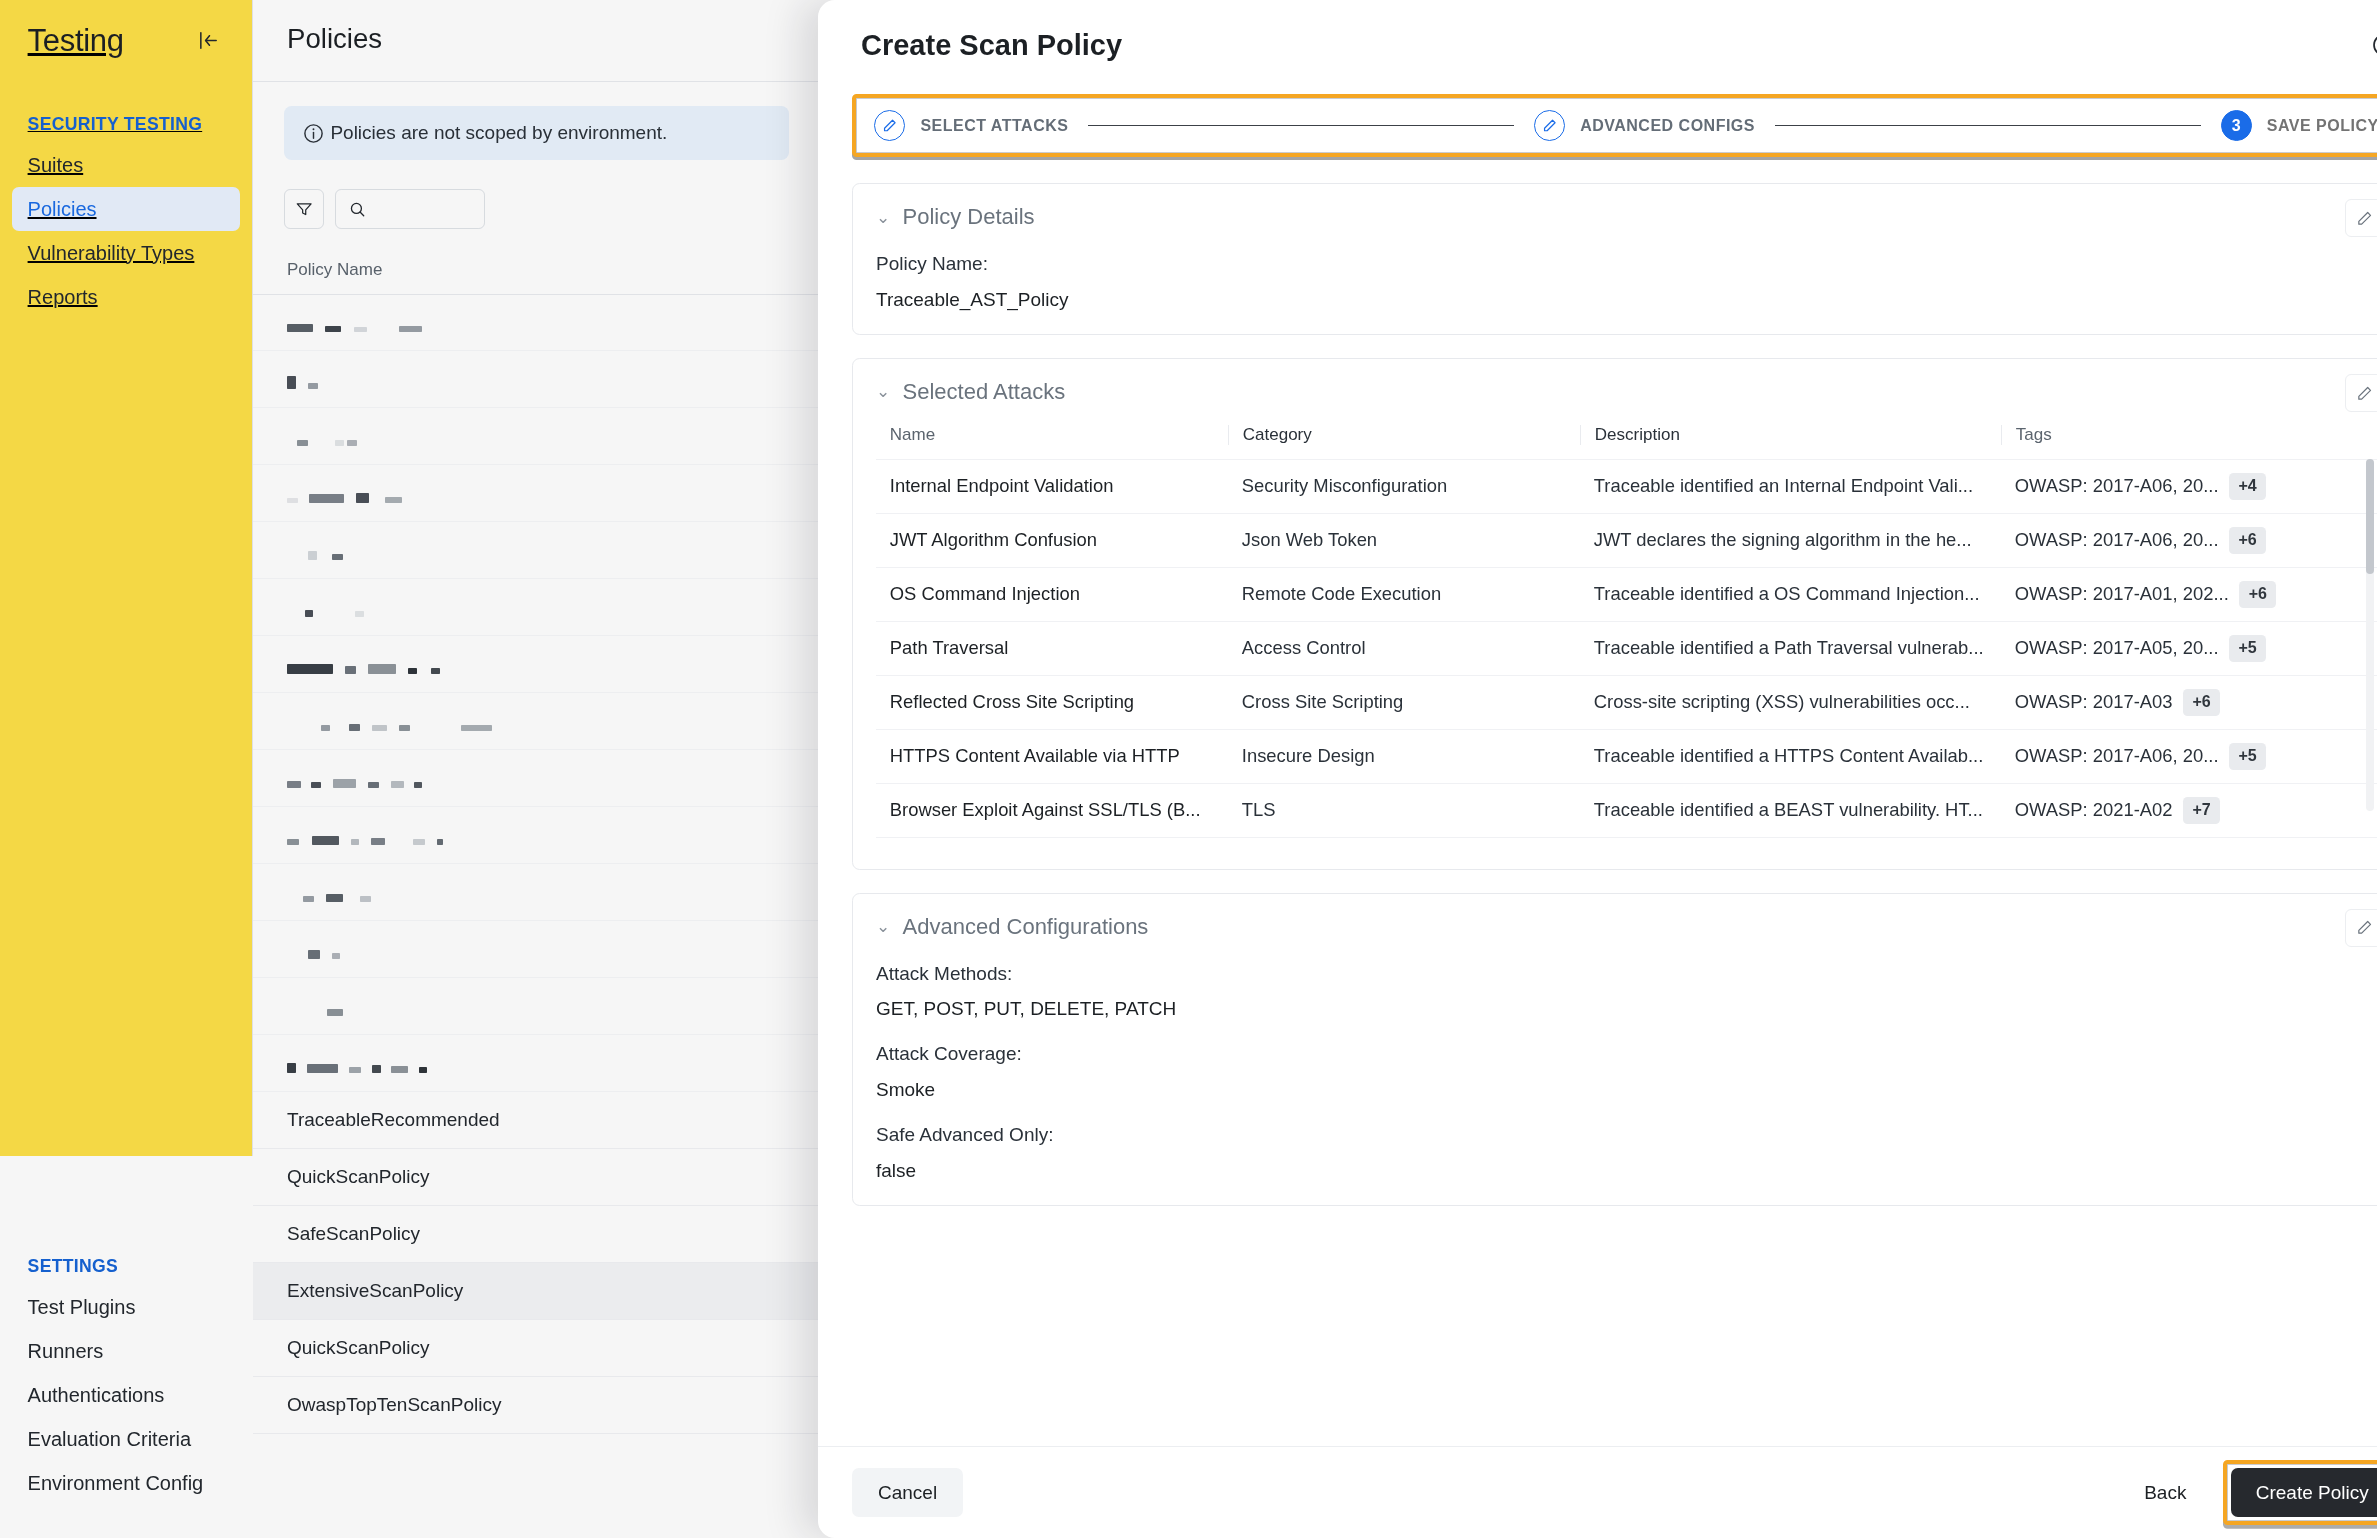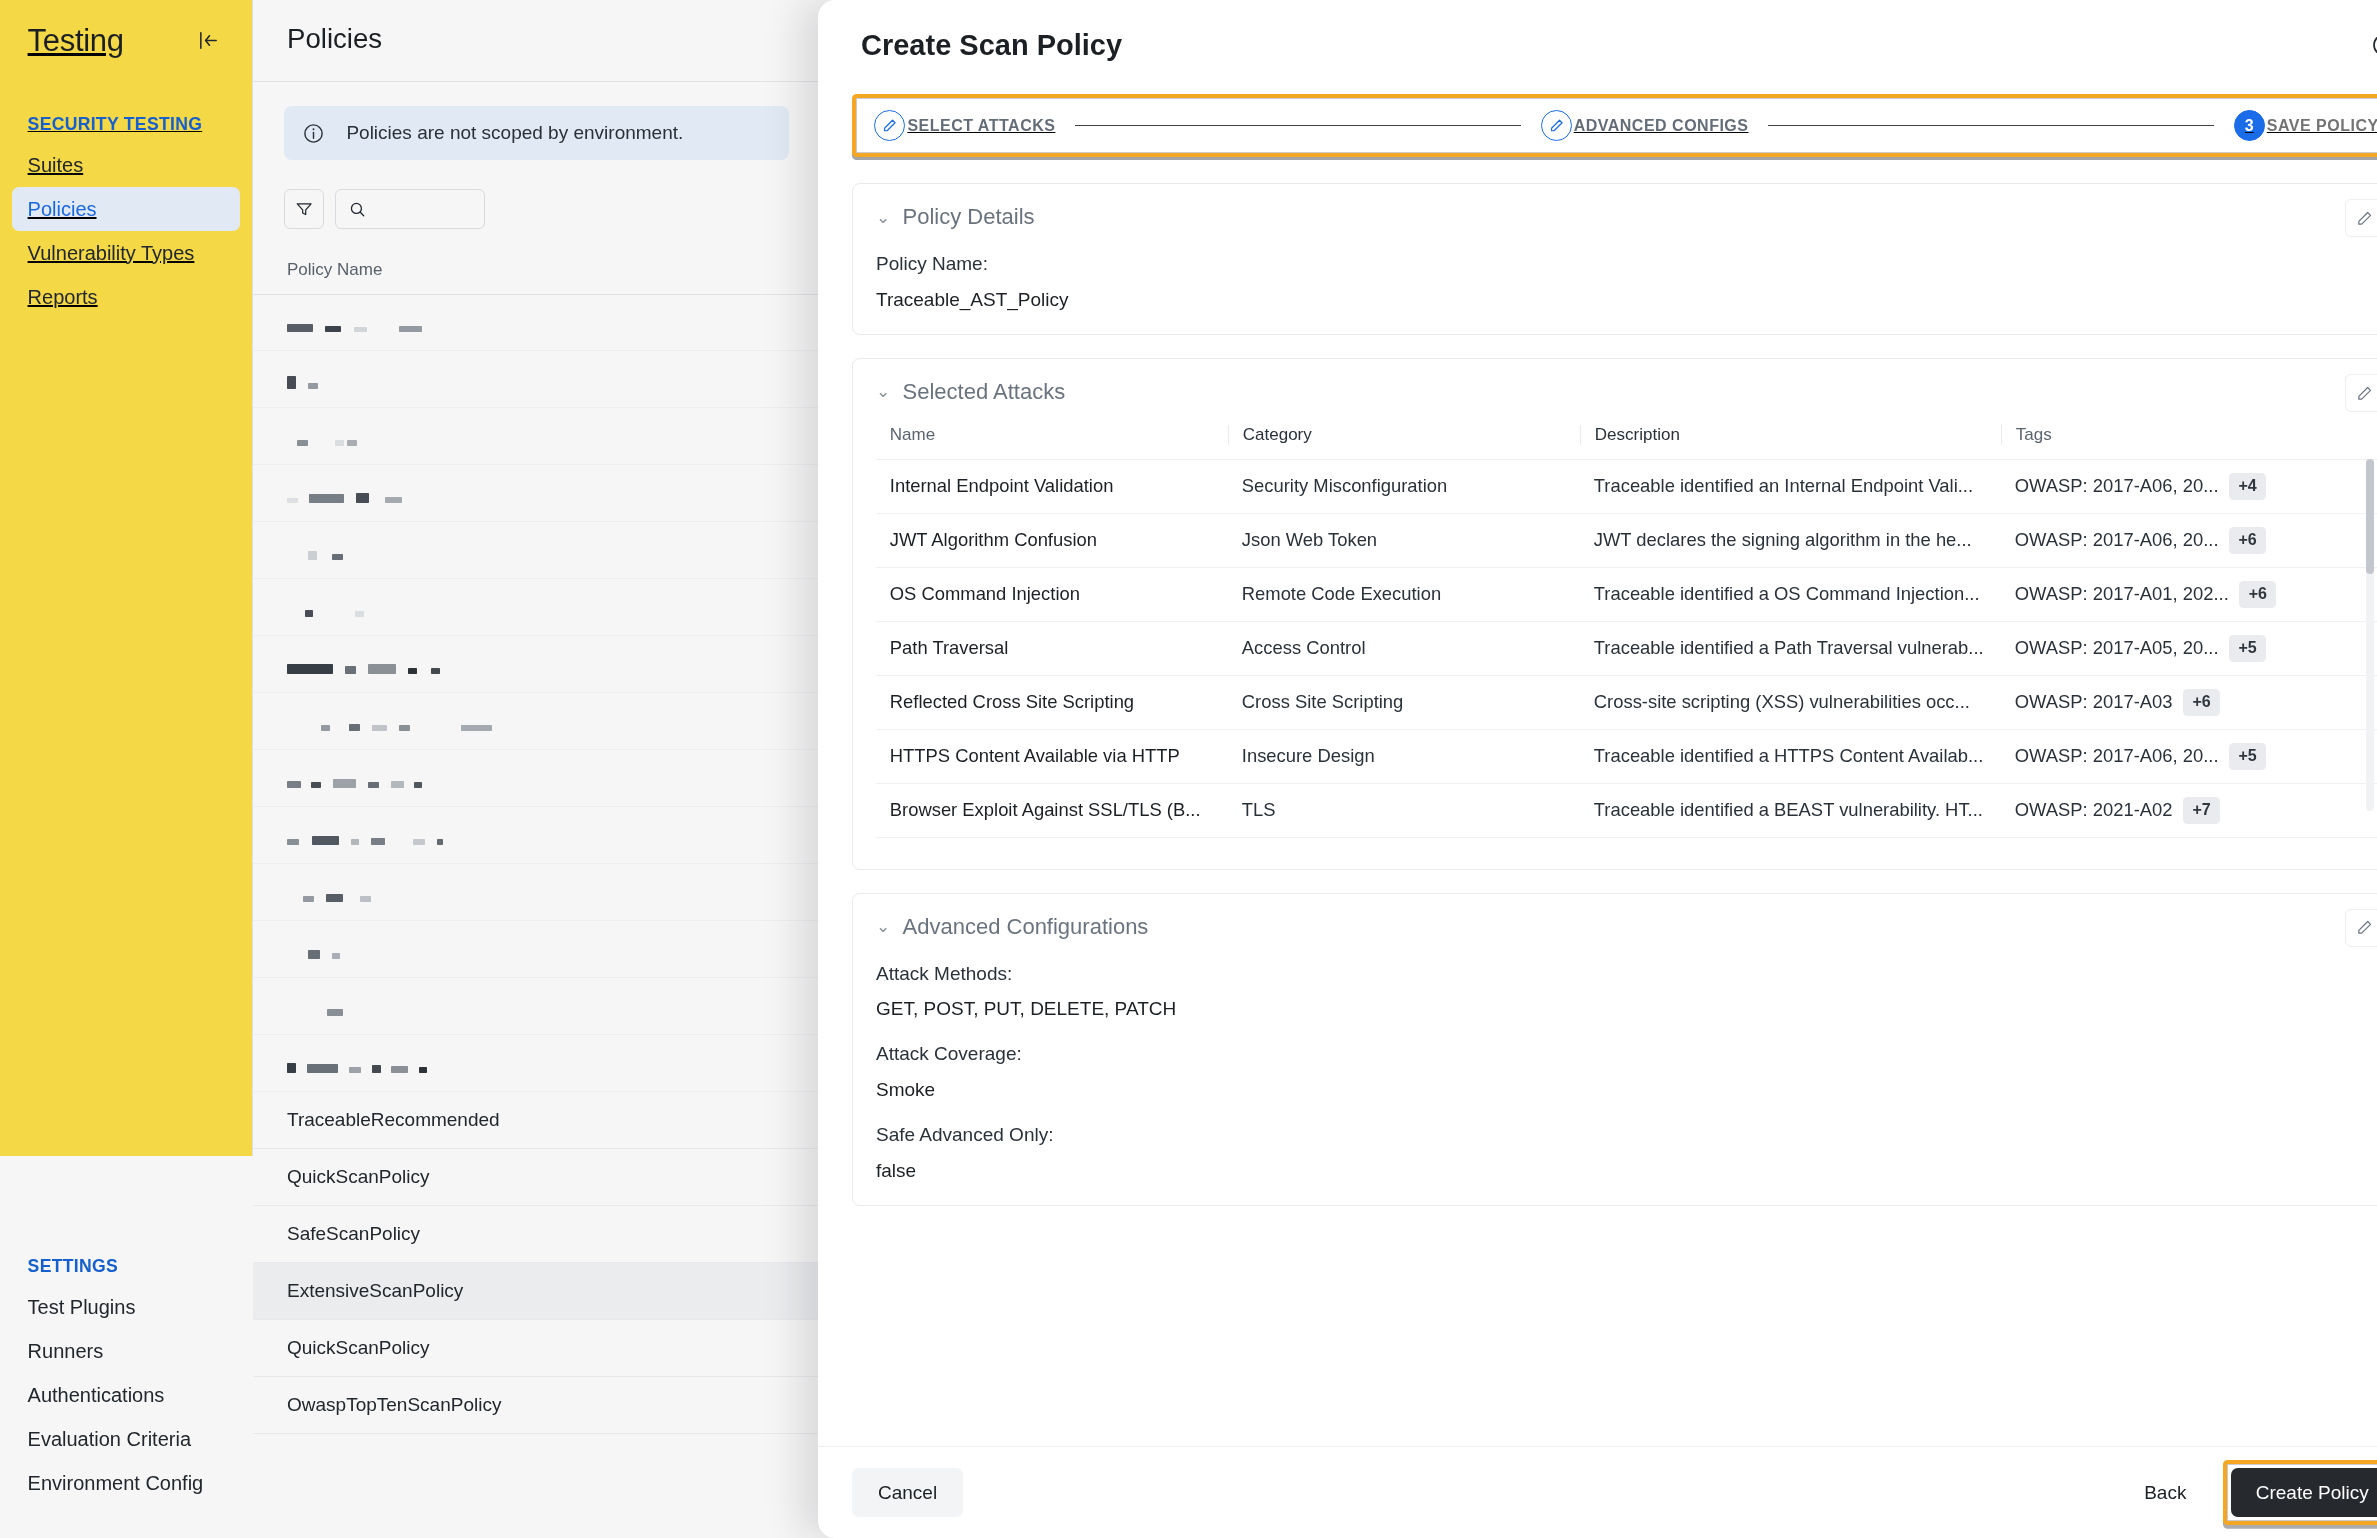--- a/index.html
+++ b/index.html
@@ -40,21 +40,21 @@
 
   
   .policies {
     width: 567px; flex: 0 0 567px; height: 1538px;
     background: #ffffff; position: relative; padding-top: 18.4px;
   }
   .pol-title { font-size: 27.6px; color: #1c2024; padding: 4.6px 34px 0 34px; font-weight: 400; }
   .pol-divider { height: 0.8px; background: #e9ebef; margin: 26px 0 0 0; }
   .pol-banner {
     margin: 24.5px 31px 0 31px; background: #eaf3fd; border-radius: 7.7px;
-    padding: 15.3px 18.4px; display: flex; align-items: center; gap: 21px;
+    padding: 15.3px 18.4px; display: flex; align-items: center; gap: 5px;
   }
   .pol-banner-text { font-size: 19px; color: #2a3139; }
   .pol-tools { display: flex; gap: 10.7px; margin: 29px 31px 0 31px; align-items: center; }
   .filter-btn {
     width: 40px; height: 40px; border: 0.8px solid #dfe3e8; border-radius: 6.1px;
     background: #fff; display:flex; align-items:center; justify-content:center; cursor: pointer;
   }
   .search-box {
     flex: 0 0 150px; height: 40px; border: 0.8px solid #dfe3e8; border-radius: 6.1px;
     background: #fff; display:flex; align-items:center; padding: 0 12.3px; gap: 9.2px; cursor: text;
@@ -88,21 +88,21 @@
   }
 
   
   .stepper-wrap {
     margin: 32px 34px 0 34px;
     border: 4.6px solid #f5a623; border-radius: 4.6px;
     box-shadow: 0 3.1px 0 0 rgba(90,90,90,.55), 0 0 0 0.8px #b9bcc2 inset;
     background: #fff;
   }
   .stepper { display: flex; align-items: center; height: 55px; padding: 0 18.4px; gap: 0; }
-  .step { display: flex; align-items: center; gap: 2px; flex: 0 0 auto; text-decoration: underline; }
+  .step { display: flex; align-items: center; gap: 15px; flex: 0 0 auto; }
   .step-circle {
     width: 31px; height: 31px; border-radius: 50%;
     display:flex; align-items:center; justify-content:center;
     border: 1.5px solid #1a6ce8; color: #1a6ce8; font-size: 16px; font-weight: 700;
   }
   .step-circle.filled { background: #1a6ce8; border-color: #1a6ce8; color: #fff; }
   .step-label { font-size: 16px; font-weight: 700; letter-spacing: 0.5px; color: #646d77; white-space: nowrap; }
   .step-label.cur { color: #737373; }
   .step-line { flex: 1 1 auto; height: 1.5px; background: #3c4148; margin: 0 20px; }
 

